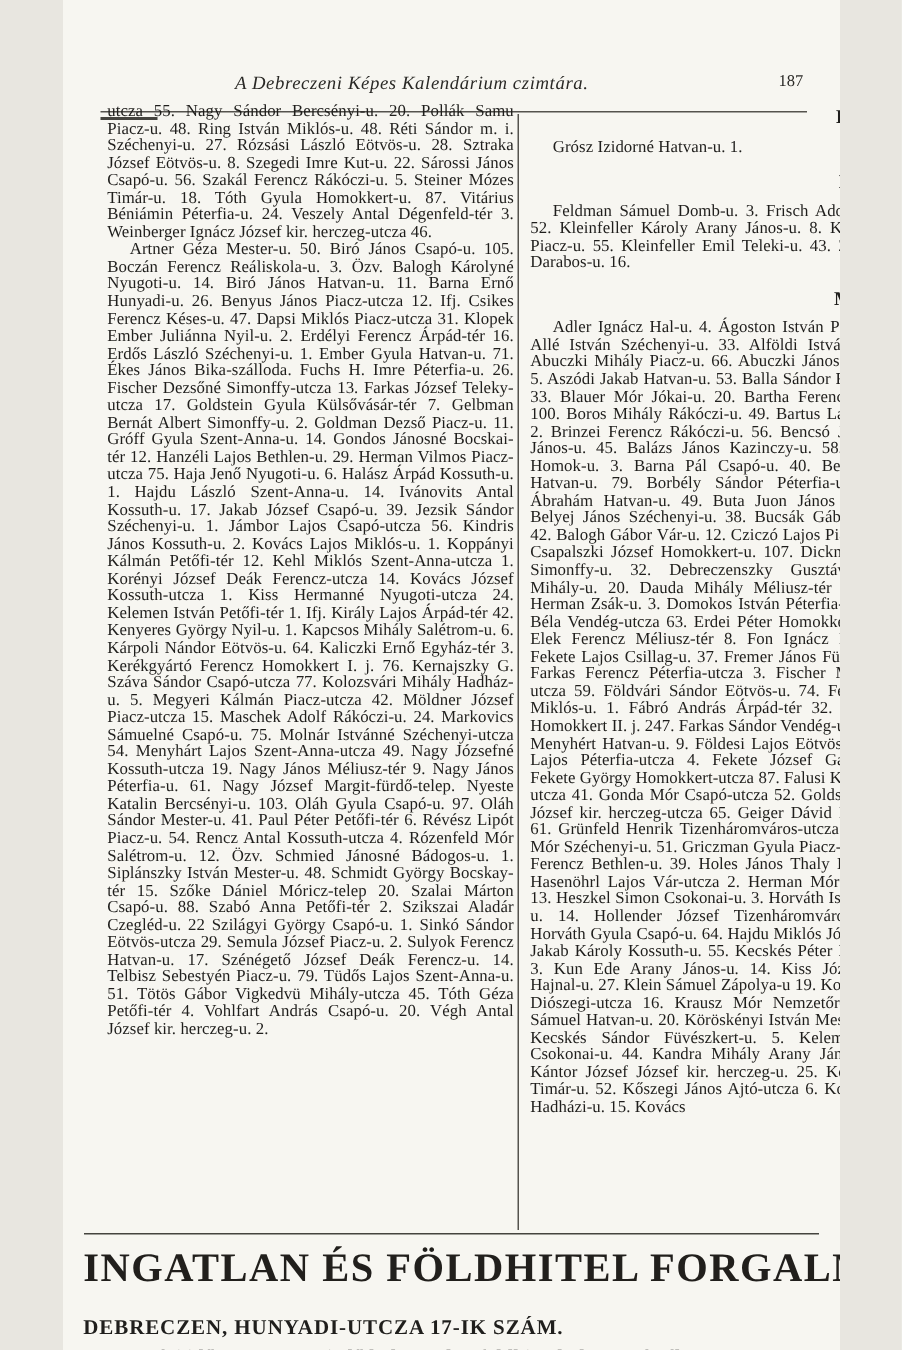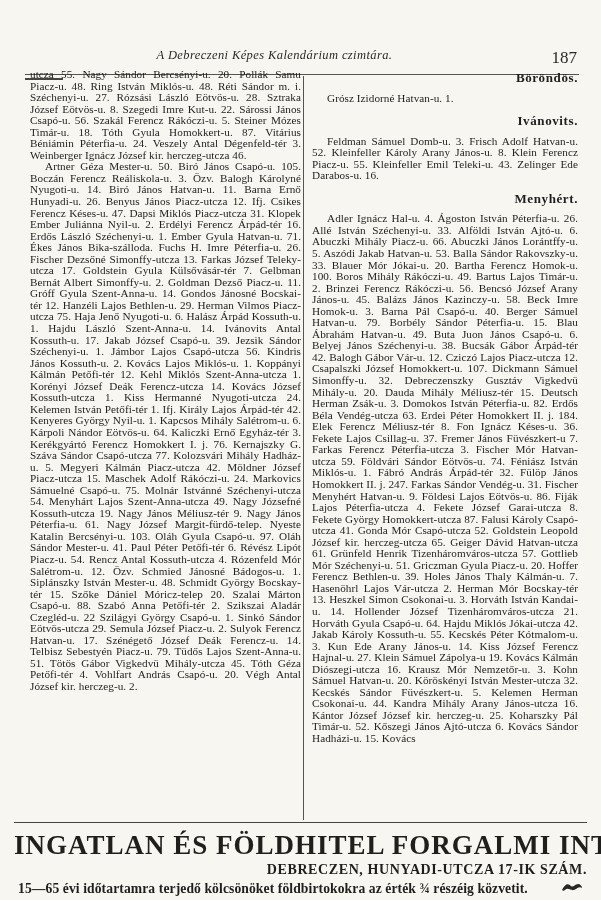--- a/index.html
+++ b/index.html
@@ -1,19 +1,19 @@
 <!DOCTYPE html>
 <html><head>
 <meta charset="utf-8">
 <style>
   * { margin: 0; padding: 0; box-sizing: border-box; }
   html, body { background: #e8e6e0; }
   .page {
     position: relative;
-    width: 601px;
+    width: 518px;
     height: 900px;
     margin: 0 auto;
     background: #f7f6f1;
     color: #1f1e1c;
     font-family: "Liberation Serif", "DejaVu Serif", serif;
     overflow: hidden;
   }
   
   .running-head {
     position: absolute;
@@ -25,21 +25,21 @@
     left: 0; right: 60px;
     text-align: center;
     font-style: italic;
     font-size: 12.5px;
     letter-spacing: 0.4px;
     color: #2a2926;
   }
   .running-head .pagenum {
     position: absolute;
     right: 2px; top: 0;
-    font-size: 17px;
+    font-size: 11px;
     color: #2a2926;
   }
   .head-rule {
     position: absolute;
     top: 74px; left: 25px; right: 22px;
     border-top: 1px solid #55534e;
   }
   .head-rule-dash {
     position: absolute;
     top: 78px; left: 25px; width: 38px;
@@ -86,25 +86,25 @@
   .ad-title {
     text-align: center;
     font-size: 27px;
     font-weight: bold;
     letter-spacing: 1px;
     line-height: 30px;
     white-space: nowrap;
     color: #211f1c;
   }
   .ad-address {
-    text-align: right;
+    text-align: left;
     font-size: 14px;
     font-weight: bold;
     letter-spacing: 0.6px;
-    margin-top: 2px;
+    margin-top: 18px;
   }
   .ad-tagline-row {
     display: flex;
     align-items: flex-start;
     justify-content: space-between;
     margin-top: 3px;
     padding: 0 4px;
   }
   .ad-tagline {
     font-size: 13.6px;

